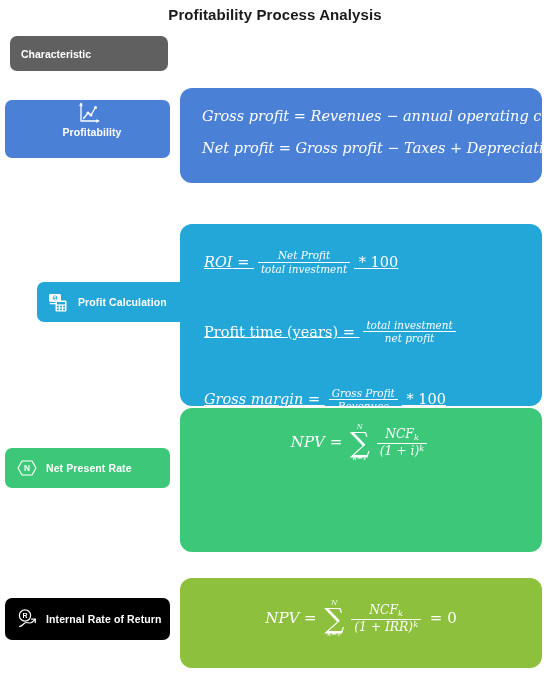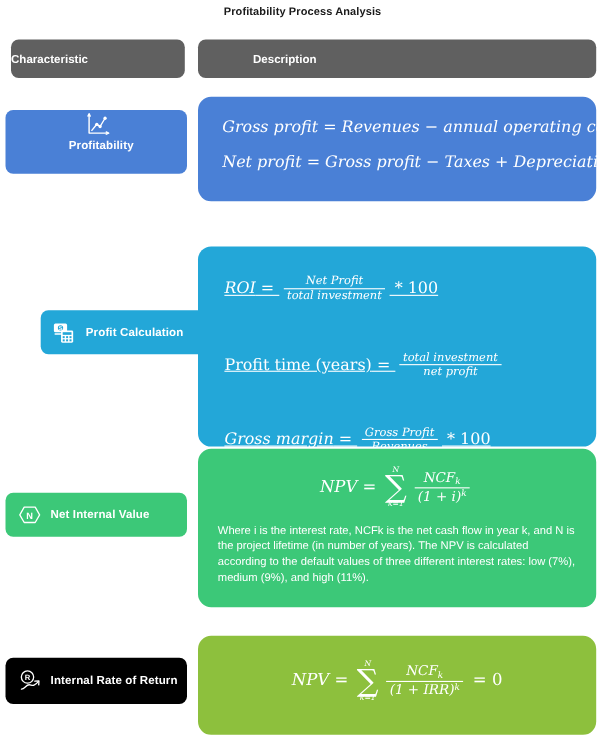--- a/index.html
+++ b/index.html
@@ -10,35 +10,35 @@
     overflow:hidden;
     position:relative;
     -webkit-font-smoothing:antialiased;
   }
   .page{position:relative;width:550px;height:677px;}
 
   
   .title{
     position:absolute;left:0;top:6px;width:550px;
     text-align:center;
-    font-size:10px;font-weight:bold;color:#1a1a1a;
+    font-size:15px;font-weight:bold;color:#1a1a1a;
     letter-spacing:.1px;
   }
 
   
   .hdr{
     position:absolute;
     background:#606060;
     border-radius:7px;
     color:#ffffff;
     font-size:10.5px;font-weight:bold;
     display:flex;align-items:center;
     box-sizing:border-box;
   }
-  .hdr-char{left:10px;top:36px;width:158px;height:35px;}
+  .hdr-char{left:10px;top:36px;width:158px;height:35px;padding-left:11px;}
   .hdr-desc{left:180px;top:36px;width:362px;height:35px;padding-left:50px;}
 
   
   .pill{
     position:absolute;left:5px;width:165px;
     border-radius:7px;
     display:flex;align-items:center;
     color:#ffffff;
     font-size:10.5px;font-weight:bold;
     box-sizing:border-box;
@@ -107,23 +107,20 @@
 </style>
 </head>
 <body>
 
 <div class="page">
 
   <div class="title">Profitability Process Analysis</div>
 
   <div class="hdr hdr-char">
     <span>Characteristic</span>
-  </div>
-  <div class="hdr hdr-desc">
-    <span>Description</span>
   </div>
 
   <div class="pill" style="top:100px;height:58px;background:#4a80d6;flex-direction:column;">
     <span class="ico">
       <svg viewBox="0 0 26 26" fill="none" stroke="#ffffff" stroke-width="1.3" stroke-linecap="round" stroke-linejoin="round">
         <path d="M5 4 L5 21 L22 21"></path>
         <path d="M4 5.6 L5 3.4 L6 5.6"></path>
         <path d="M20.6 20 L22.8 21 L20.6 22"></path>
         <path d="M7.5 18.5 L12 13 L15 15 L19.5 7.5"></path>
         <circle cx="12" cy="13" r="1.5" fill="#ffffff" stroke="none"></circle>
@@ -175,28 +172,27 @@
     </div>
   </div>
 
   <div class="pill" style="top:448px;height:40px;background:#3cc878;">
     <span class="ico">
       <svg viewBox="0 0 26 26" fill="none" stroke="#ffffff" stroke-width="1.2" stroke-linejoin="round">
         <path d="M8 6 L18 6 L22 13 L18 20 L8 20 L4 13 Z"></path>
         <text x="13" y="16.4" font-size="8.4" font-weight="bold" font-family="'Liberation Sans',sans-serif" fill="#ffffff" text-anchor="middle" stroke="none">N</text>
       </svg>
     </span>
-    <span class="lbl">Net Internal Value</span>
+    <span class="lbl">Net Present Rate</span>
   </div>
 
   <div class="panel" style="top:408px;height:144px;background:#3cc878;">
     <div class="math mathline" style="margin:16px 0 0 0;text-align:center;font-size:15px;">
       <span>NPV</span><span class="upr"> = </span><span class="sum"><span class="lim">N</span><span class="sig">∑</span><span class="lim">k=1</span></span><span class="frac" style="font-size:.82em;"><span class="num"><span>NCF</span><span class="sub">k</span></span><span class="den"><span>(1 + i)</span><span class="sup">k</span></span></span>
     </div>
-    <div class="body-text" style="margin:14px 4px 0 4px;">Where i is the interest rate, NCFk is the net cash flow in year k, and N is the project lifetime (in number of years). The NPV is calculated according to the default values of three different interest rates: low (7%), medium (9%), and high (11%).</div>
   </div>
 
   <div class="pill" style="top:598px;height:42px;background:#000000;">
     <span class="ico">
       <svg viewBox="0 0 26 26" fill="none" stroke="#ffffff" stroke-width="1.2" stroke-linecap="round" stroke-linejoin="round">
         <circle cx="11" cy="9.5" r="5.6"></circle>
         <text x="11" y="12.4" font-size="7" font-weight="bold" font-family="'Liberation Sans',sans-serif" fill="#ffffff" text-anchor="middle" stroke="none">R</text>
         <path d="M5.5 20.5 C8.5 20.5 9.5 16.5 12.5 16.5 C15 16.5 16.5 19 21 13.5"></path>
         <path d="M17.6 13.2 L21.4 13.1 L21.2 16.6"></path>
       </svg>

